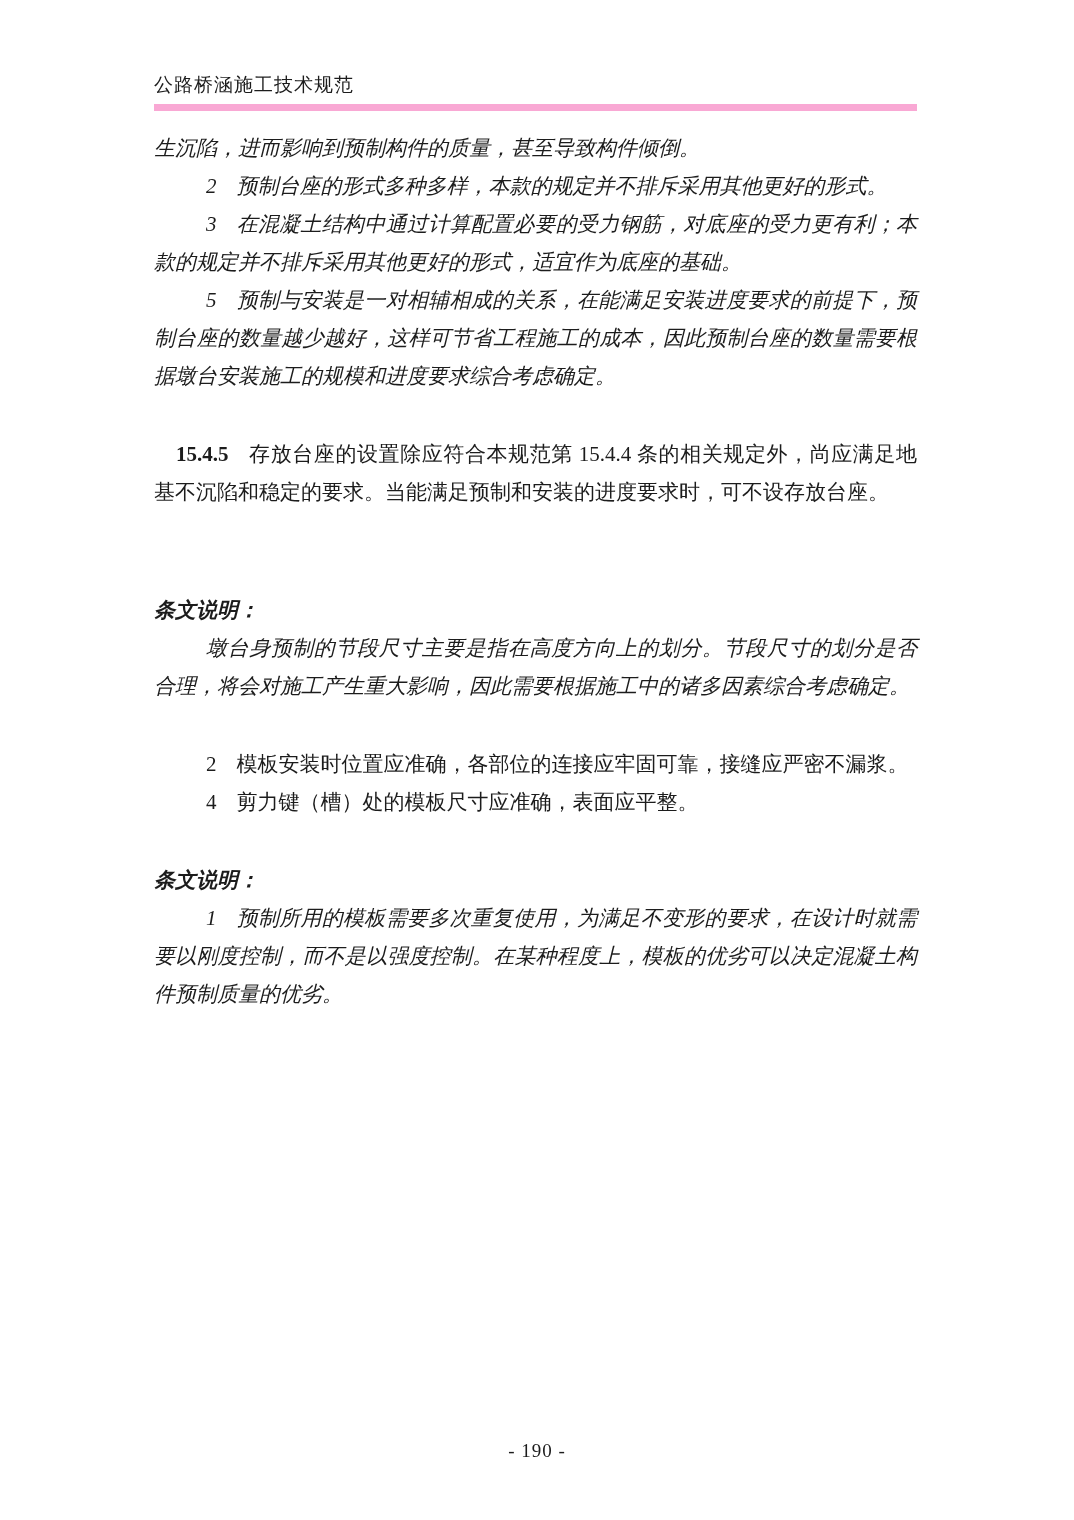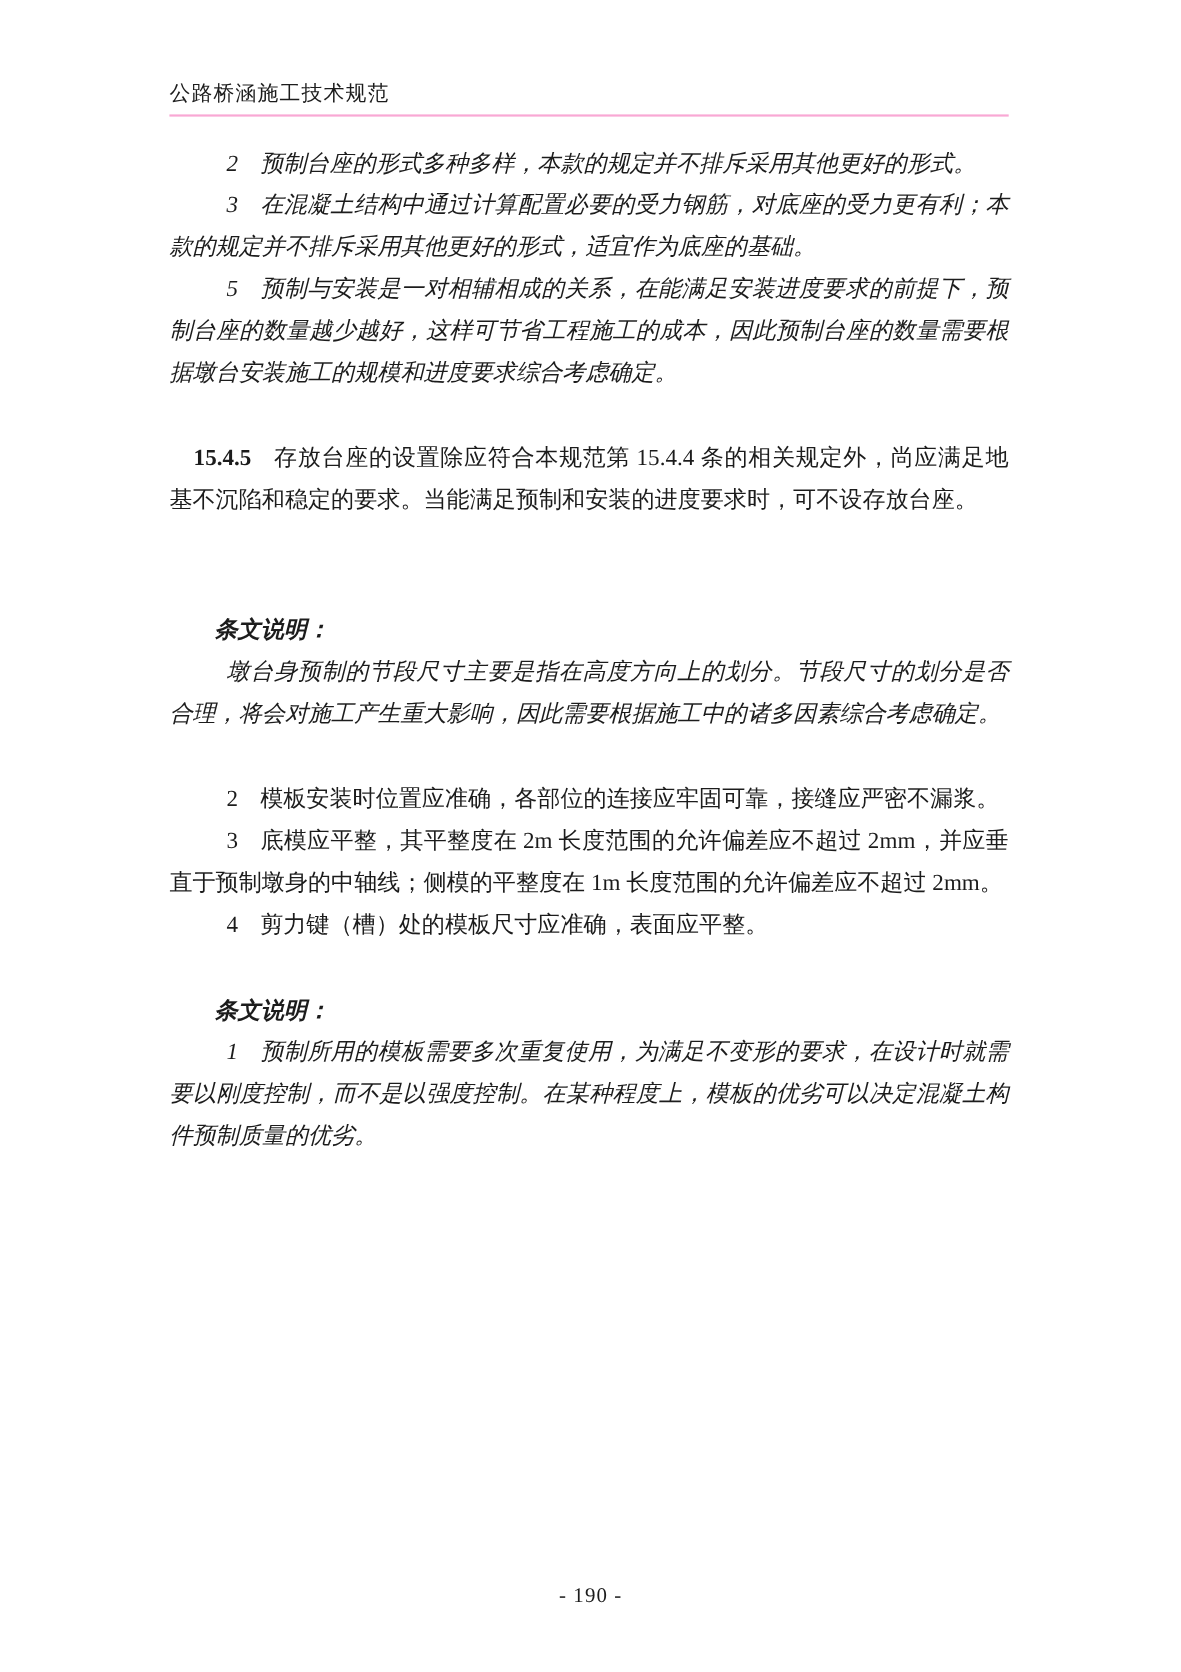--- a/index.html
+++ b/index.html
@@ -14,35 +14,35 @@
     overflow: hidden;
   }
   .running-header {
     position: absolute;
     left: 154px;
     top: 72px;
     width: 763px;
     font-size: 19px;
     letter-spacing: 1px;
     padding-bottom: 6px;
-    border-bottom: 2px solid #f9a8d4;
+    border-bottom: 7px solid #f9a8d4;
   }
   .content {
     position: absolute;
     left: 154px;
     top: 129px;
     width: 763px;
     font-size: 21px;
     line-height: 38px;
     text-align: justify;
   }
   .para { margin: 0; }
   .kai { font-style: italic; }               
   .song { font-style: normal; }
-  .heading-kai { font-style: italic; font-weight: bold; margin-left: 41px; }
+  .heading-kai { font-style: italic; font-weight: bold; }
   .clause { text-indent: 22px; }
   .clause .cnum { font-weight: bold; margin-right: 20px; font-style: normal; }
   .item { text-indent: 52px; }
   .inum { margin-right: 20px; }
   .indented { text-indent: 52px; }
   .spacer { height: 40px; }
   .footer {
     position: absolute;
     left: 0;
     top: 1404px;
@@ -57,20 +57,21 @@
 <body>
 
 <div class="page">
 
   <div class="running-header">
     <span>公路桥涵施工技术规范</span>
   </div>
 
   <div class="content">
 
+    <p class="para kai">生沉陷，进而影响到预制构件的质量，甚至导致构件倾倒。</p>
 
     <p class="para kai item"><span class="inum">2</span><span>预制台座的形式多种多样，本款的规定并不排斥采用其他更好的形式。</span></p>
 
     <p class="para kai item"><span class="inum">3</span><span>在混凝土结构中通过计算配置必要的受力钢筋，对底座的受力更有利；本款的规定并不排斥采用其他更好的形式，适宜作为底座的基础。</span></p>
 
     <p class="para kai item"><span class="inum">5</span><span>预制与安装是一对相辅相成的关系，在能满足安装进度要求的前提下，预制台座的数量越少越好，这样可节省工程施工的成本，因此预制台座的数量需要根据墩台安装施工的规模和进度要求综合考虑确定。</span></p>
 
     <div class="spacer"></div>
 
     <p class="para song clause"><b class="cnum">15.4.5</b><span>存放台座的设置除应符合本规范第 15.4.4 条的相关规定外，尚应满足地基不沉陷和稳定的要求。当能满足预制和安装的进度要求时，可不设存放台座。</span></p>
@@ -83,21 +84,20 @@
     <p class="para heading-kai">条文说明：</p>
 
     <p class="para kai indented">墩台身预制的节段尺寸主要是指在高度方向上的划分。节段尺寸的划分是否合理，将会对施工产生重大影响，因此需要根据施工中的诸多因素综合考虑确定。</p>
 
     <div class="spacer"></div>
 
 
 
     <p class="para song item"><span class="inum">2</span><span>模板安装时位置应准确，各部位的连接应牢固可靠，接缝应严密不漏浆。</span></p>
 
-    <p class="para song item"><span class="inum">3</span><span>底模应平整，其平整度在 2m 长度范围的允许偏差应不超过 2mm，并应垂直于预制墩身的中轴线；侧模的平整度在 1m 长度范围的允许偏差应不超过 2mm。</span></p>
 
     <p class="para song item"><span class="inum">4</span><span>剪力键（槽）处的模板尺寸应准确，表面应平整。</span></p>
 
     <div class="spacer"></div>
 
     <p class="para heading-kai">条文说明：</p>
 
     <p class="para kai item"><span class="inum">1</span><span>预制所用的模板需要多次重复使用，为满足不变形的要求，在设计时就需要以刚度控制，而不是以强度控制。在某种程度上，模板的优劣可以决定混凝土构件预制质量的优劣。</span></p>
 
   </div>

